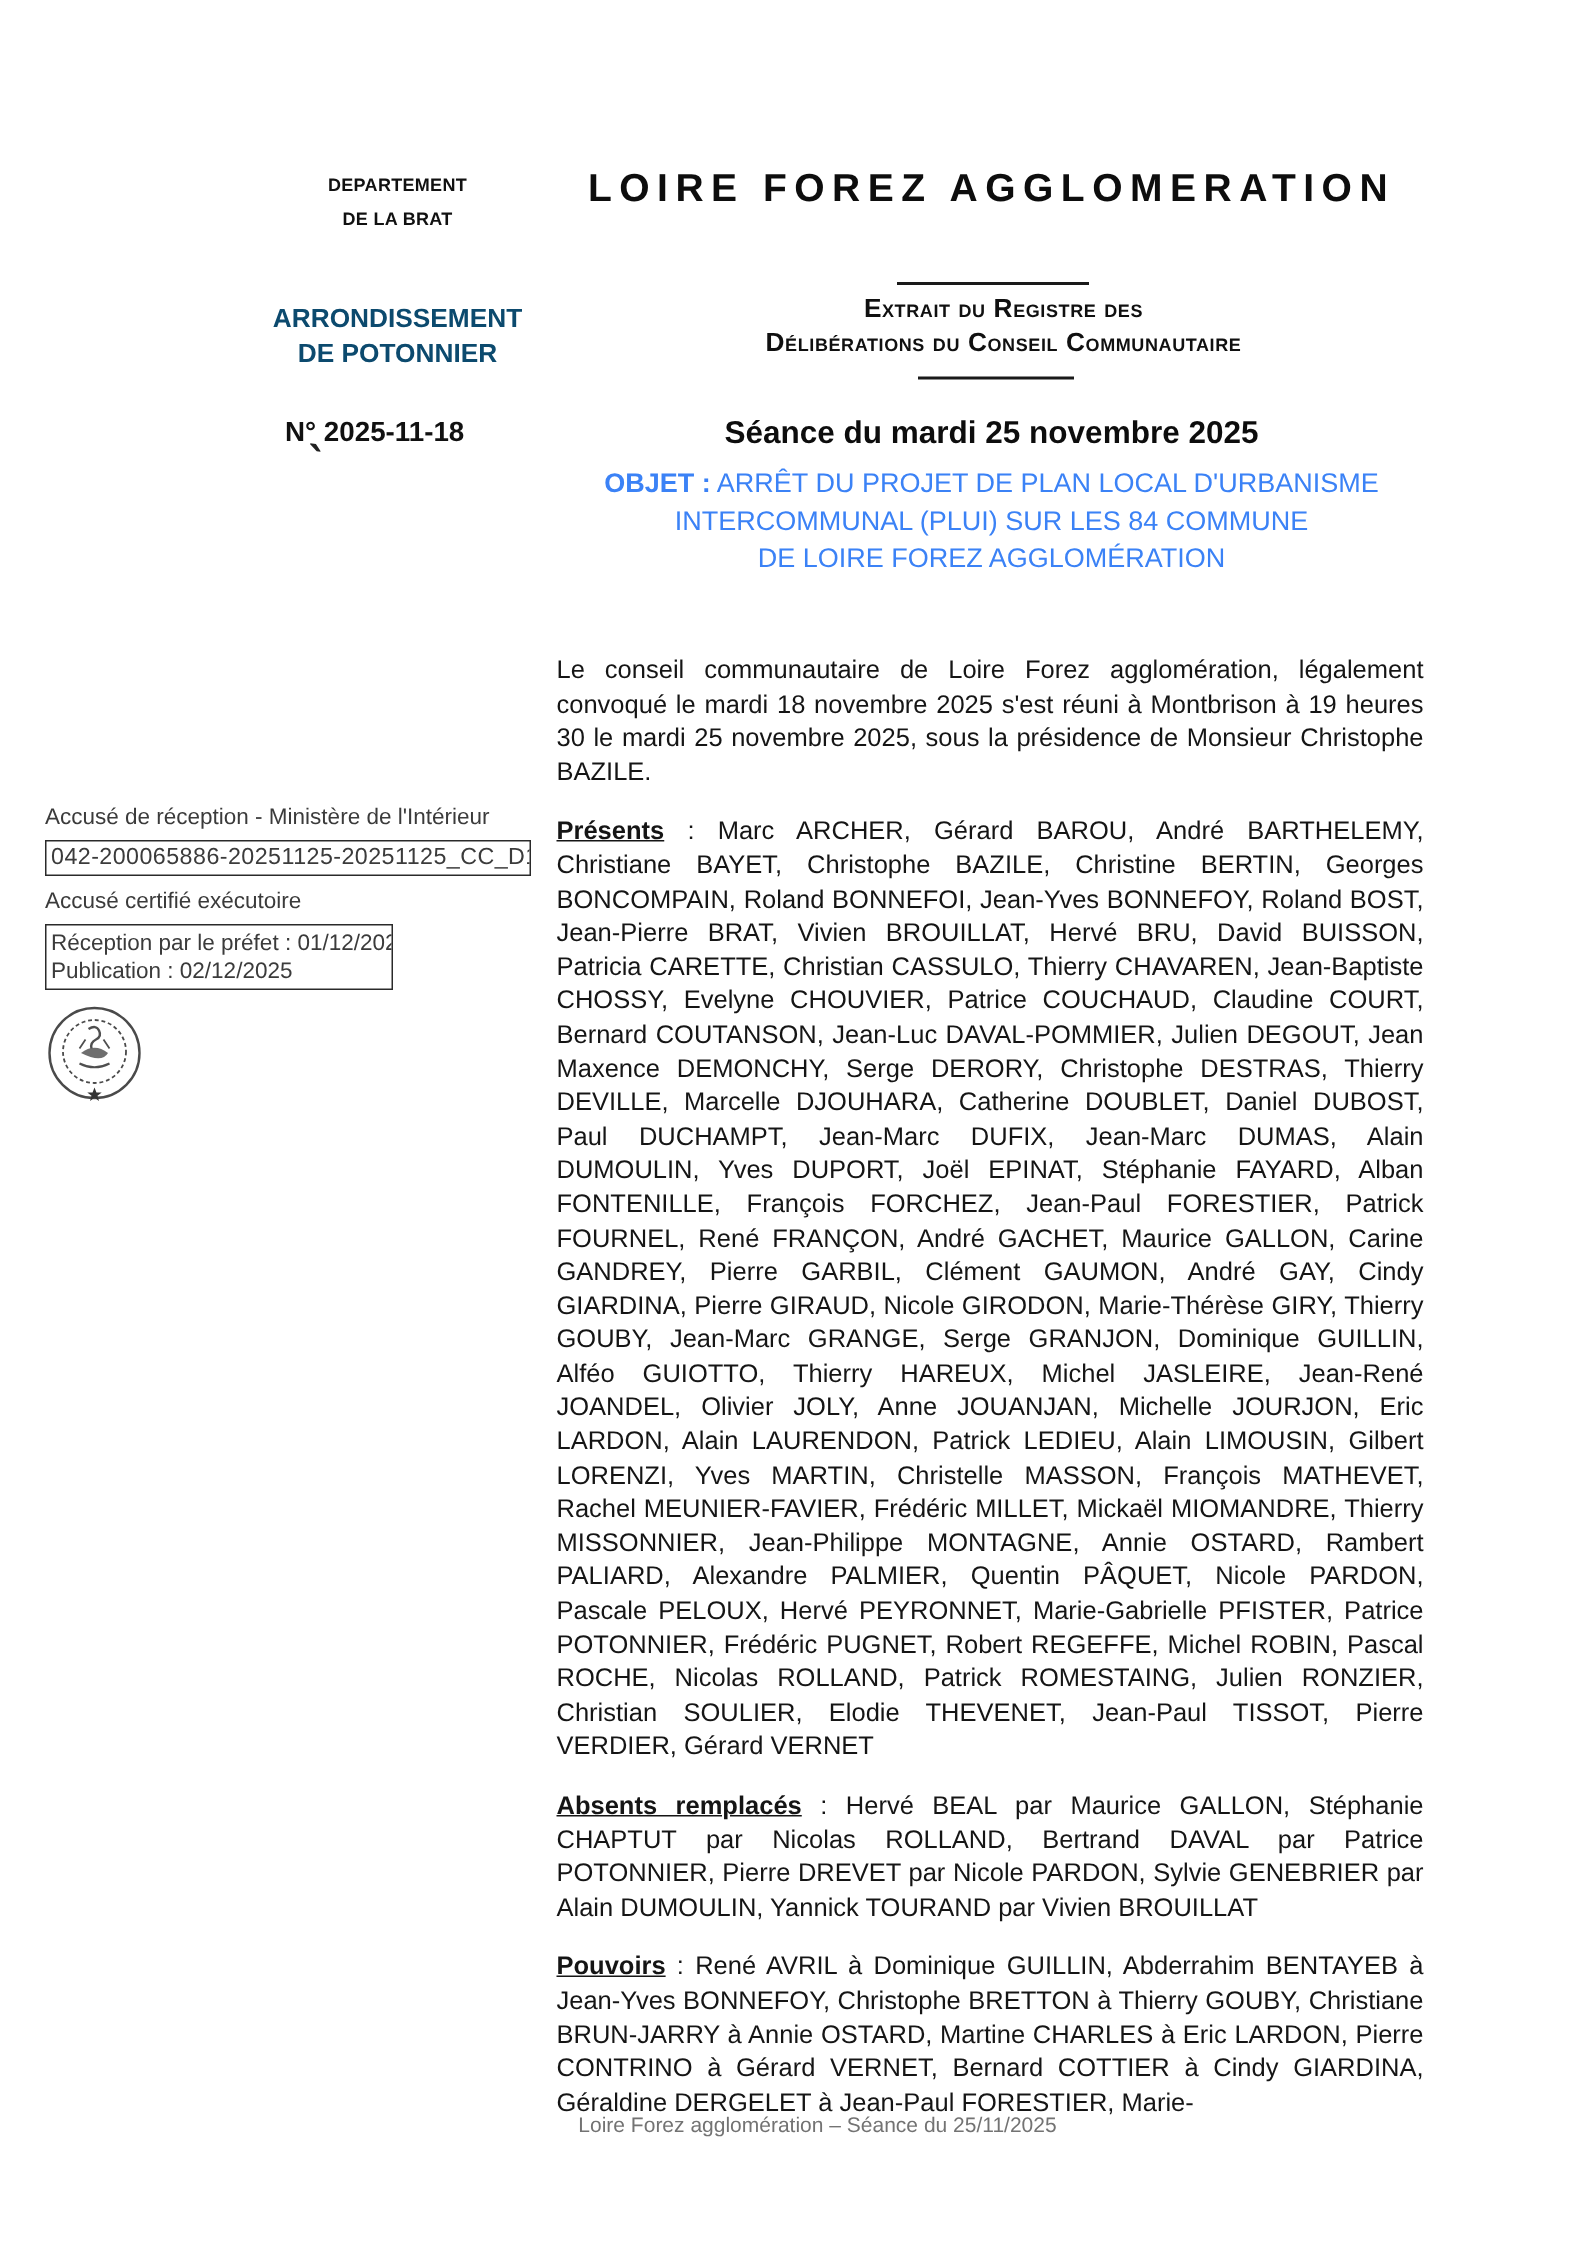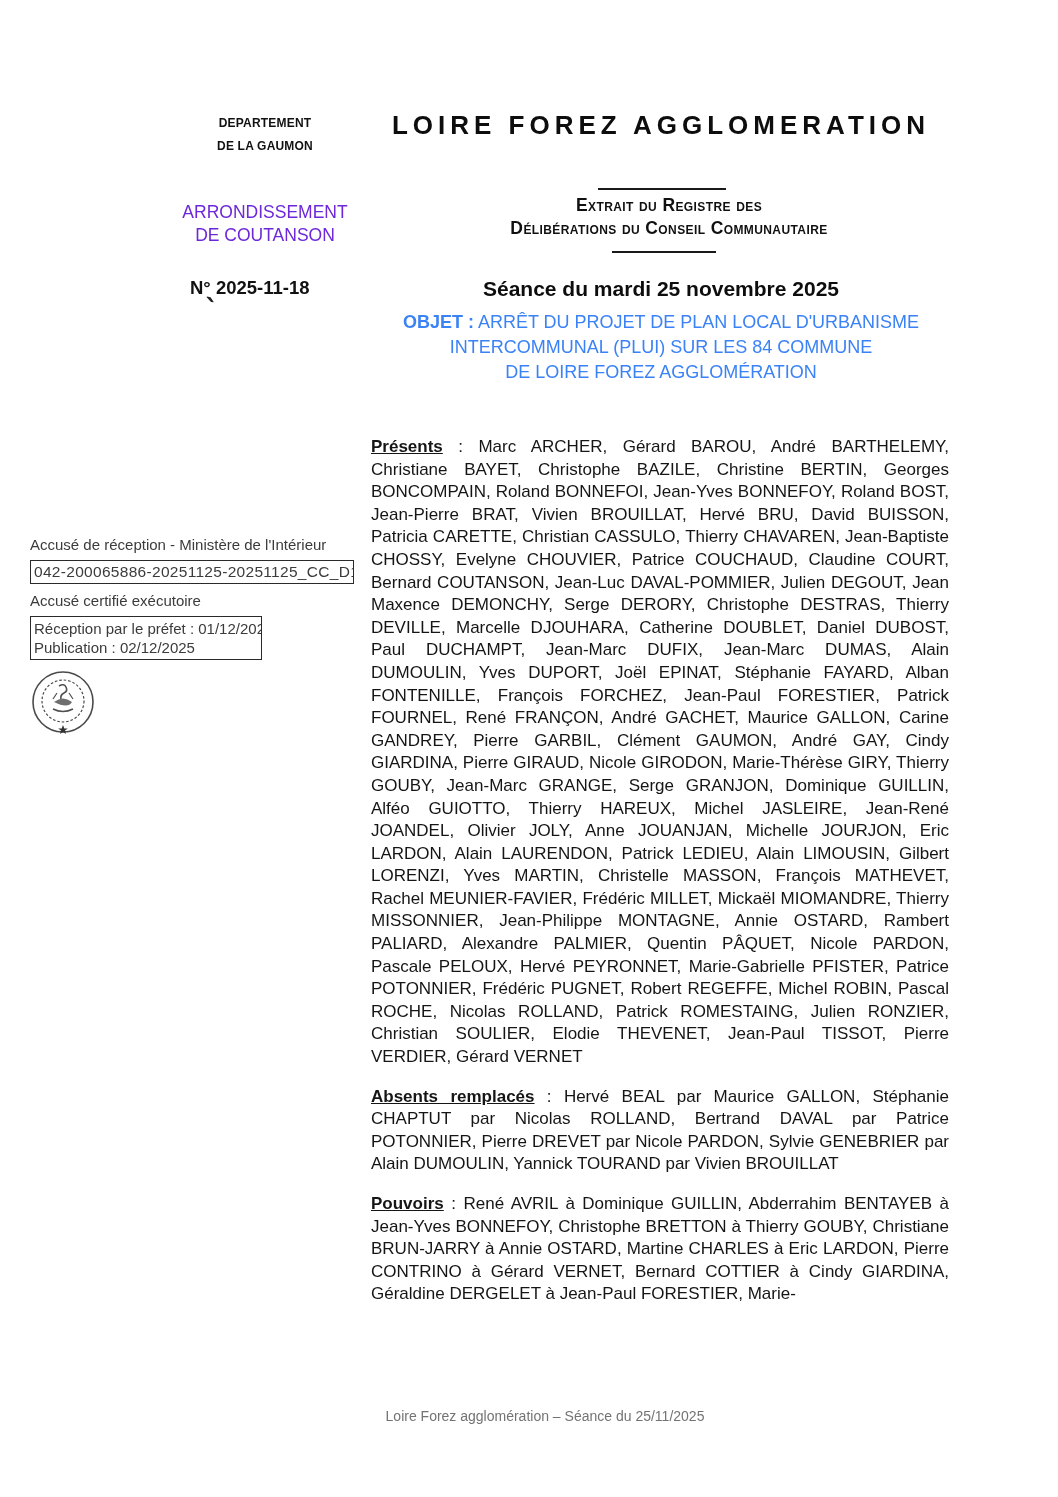--- a/index.html
+++ b/index.html
@@ -14,22 +14,22 @@
   }
 
   
   .dept {
     position: absolute; top: 112px; left: 160px; width: 210px;
     text-align: center; font-weight: bold; font-size: 12px; line-height: 23px;
     letter-spacing: 0.2px; color: #111;
   }
   .arr {
     position: absolute; top: 201px; left: 145px; width: 240px;
-    text-align: center; font-weight: normal; font-size: 17.5px; line-height: 23px;
-    color: #6d28d9;
+    text-align: center; font-weight: bold; font-size: 17.5px; line-height: 23px;
+    color: #0c4a6e;
   }
   .num {
     position: absolute; top: 277px; left: 190px;
     font-weight: bold; font-size: 18.5px; color: #111;
   }
   .stray {
     position: absolute; top: 292px; left: 204px;
     font-size: 30px; font-weight: bold; color: #222;
     transform: rotate(8deg);
   }
@@ -87,26 +87,26 @@
     text-align: center; font-size: 14px; color: #737373;
   }
 </style>
 </head>
 <body>
 
 <div class="page">
 
   <div class="dept">
     <div>DEPARTEMENT</div>
-    <div>DE LA GAUMON</div>
+    <div>DE LA BRAT</div>
   </div>
 
   <div class="arr">
     <div>ARRONDISSEMENT</div>
-    <div>DE COUTANSON</div>
+    <div>DE POTONNIER</div>
   </div>
 
   <div class="num">N° 2025-11-18</div>
   <div class="stray">`</div>
 
   <div class="title">LOIRE FOREZ AGGLOMERATION</div>
 
   <div class="rule rule1"></div>
   <div class="registry">
     <div>Extrait du Registre des</div>
@@ -137,20 +137,21 @@
         <path d="M29 18 q5 -3 7 1 q2 4 -2 6 q-4 2 -3 6" fill="none" stroke="#4f4f4f" stroke-width="1.6"></path>
         <path d="M24 34 q9 -7 18 0 q-4 7 -18 0 z" fill="#555555" opacity="0.85"></path>
         <path d="M23 41 q10 5 20 0" fill="none" stroke="#4f4f4f" stroke-width="1.4"></path>
         <path d="M27 25 l-4 6 M39 25 l4 6" stroke="#4f4f4f" stroke-width="1.2" fill="none"></path>
         <polygon points="33,57 34.3,60.4 37.8,60.4 35,62.5 36,66 33,63.9 30,66 31,62.5 28.2,60.4 31.7,60.4" fill="#333333"></polygon>
       </svg>
     </div>
   </div>
 
   <div class="bodycol">
+    <p>Le conseil communautaire de Loire Forez agglomération, légalement convoqué le mardi 18 novembre 2025 s'est réuni à Montbrison à 19 heures 30 le mardi 25 novembre 2025, sous la présidence de Monsieur Christophe BAZILE.</p>
     <p><span class="plabel">Présents</span><span> : Marc ARCHER, Gérard BAROU, André BARTHELEMY, Christiane BAYET, Christophe BAZILE, Christine BERTIN, Georges BONCOMPAIN, Roland BONNEFOI, Jean-Yves BONNEFOY, Roland BOST, Jean-Pierre BRAT, Vivien BROUILLAT, Hervé BRU, David BUISSON, Patricia CARETTE, Christian CASSULO, Thierry CHAVAREN, Jean-Baptiste CHOSSY, Evelyne CHOUVIER, Patrice COUCHAUD, Claudine COURT, Bernard COUTANSON, Jean-Luc DAVAL-POMMIER, Julien DEGOUT, Jean Maxence DEMONCHY, Serge DERORY, Christophe DESTRAS, Thierry DEVILLE, Marcelle DJOUHARA, Catherine DOUBLET, Daniel DUBOST, Paul DUCHAMPT, Jean-Marc DUFIX, Jean-Marc DUMAS, Alain DUMOULIN, Yves DUPORT, Joël EPINAT, Stéphanie FAYARD, Alban FONTENILLE, François FORCHEZ, Jean-Paul FORESTIER, Patrick FOURNEL, René FRANÇON, André GACHET, Maurice GALLON, Carine GANDREY, Pierre GARBIL, Clément GAUMON, André GAY, Cindy GIARDINA, Pierre GIRAUD, Nicole GIRODON, Marie-Thérèse GIRY, Thierry GOUBY, Jean-Marc GRANGE, Serge GRANJON, Dominique GUILLIN, Alféo GUIOTTO, Thierry HAREUX, Michel JASLEIRE, Jean-René JOANDEL, Olivier JOLY, Anne JOUANJAN, Michelle JOURJON, Eric LARDON, Alain LAURENDON, Patrick LEDIEU, Alain LIMOUSIN, Gilbert LORENZI, Yves MARTIN, Christelle MASSON, François MATHEVET, Rachel MEUNIER-FAVIER, Frédéric MILLET, Mickaël MIOMANDRE, Thierry MISSONNIER, Jean-Philippe MONTAGNE, Annie OSTARD, Rambert PALIARD, Alexandre PALMIER, Quentin PÂQUET, Nicole PARDON, Pascale PELOUX, Hervé PEYRONNET, Marie-Gabrielle PFISTER, Patrice POTONNIER, Frédéric PUGNET, Robert REGEFFE, Michel ROBIN, Pascal ROCHE, Nicolas ROLLAND, Patrick ROMESTAING, Julien RONZIER, Christian SOULIER, Elodie THEVENET, Jean-Paul TISSOT, Pierre VERDIER, Gérard VERNET</span></p>
     <p><span class="plabel">Absents remplacés</span><span> : Hervé BEAL par Maurice GALLON, Stéphanie CHAPTUT par Nicolas ROLLAND, Bertrand DAVAL par Patrice POTONNIER, Pierre DREVET par Nicole PARDON, Sylvie GENEBRIER par Alain DUMOULIN, Yannick TOURAND par Vivien BROUILLAT</span></p>
     <p><span class="plabel">Pouvoirs</span><span> : René AVRIL à Dominique GUILLIN, Abderrahim BENTAYEB à Jean-Yves BONNEFOY, Christophe BRETTON à Thierry GOUBY, Christiane BRUN-JARRY à Annie OSTARD, Martine CHARLES à Eric LARDON, Pierre CONTRINO à Gérard VERNET, Bernard COTTIER à Cindy GIARDINA, Géraldine DERGELET à Jean-Paul FORESTIER, Marie-</span></p>
   </div>
 
   <div class="footer">Loire Forez agglomération – Séance du 25/11/2025</div>
 
 </div>
 
 </body></html>

